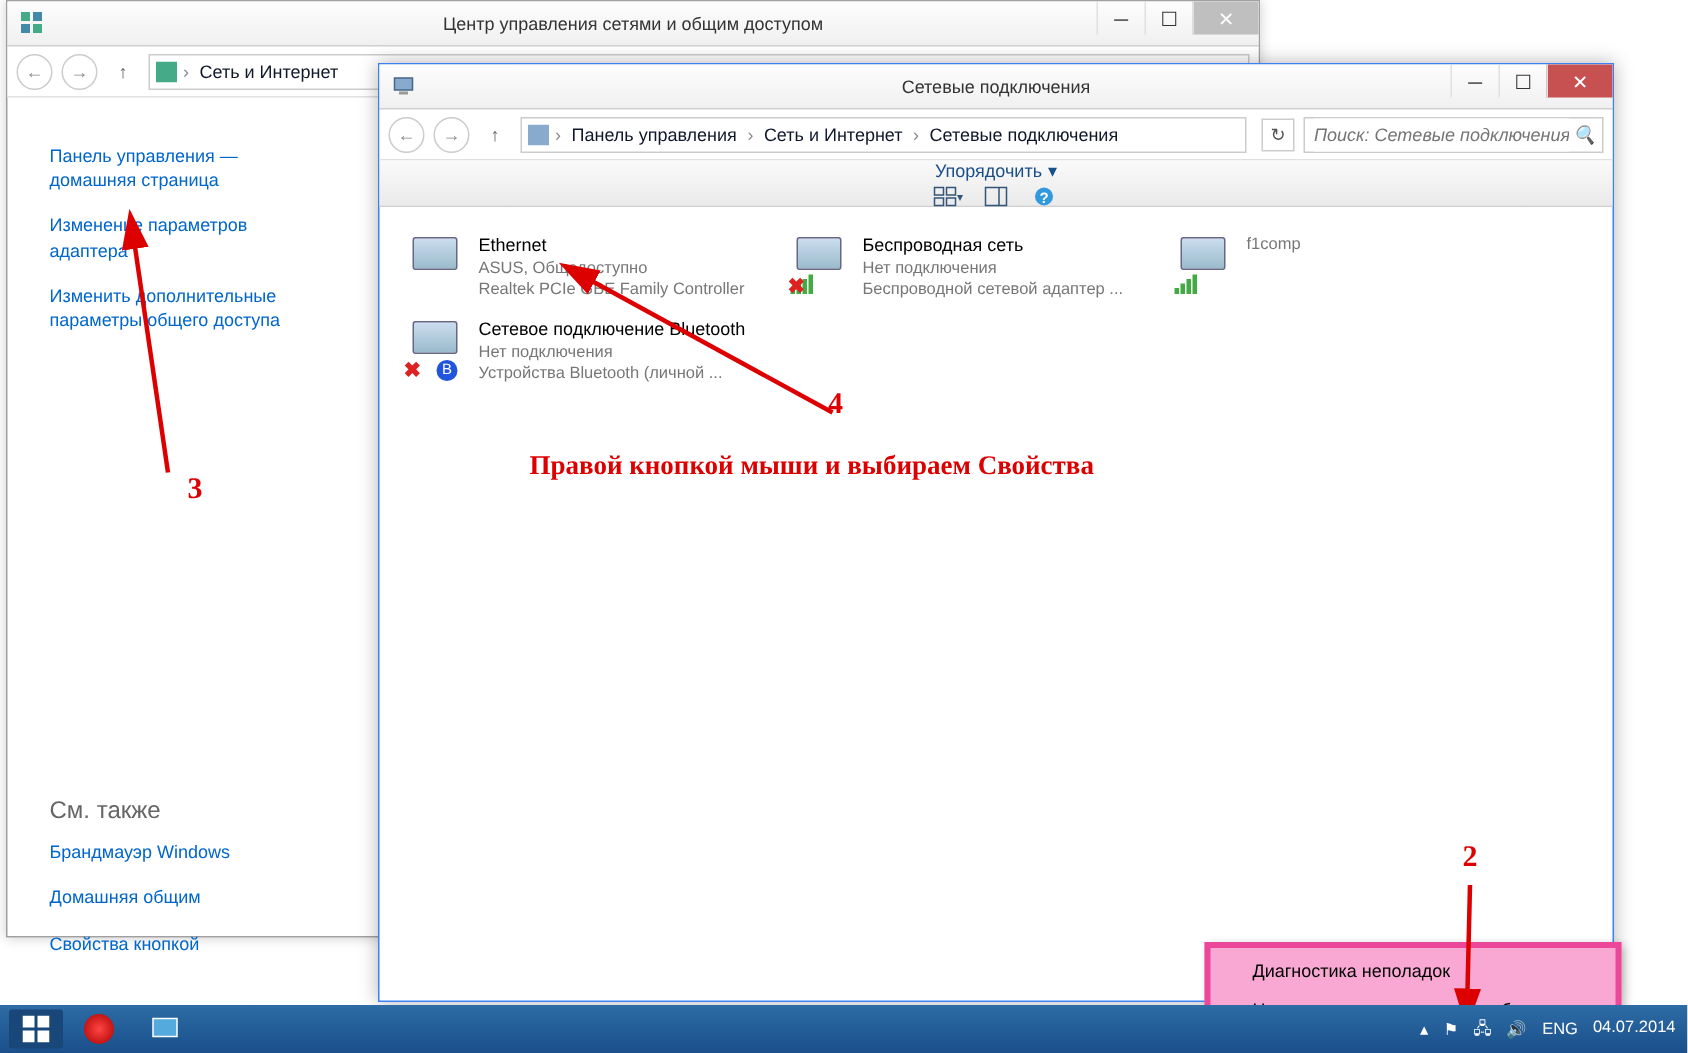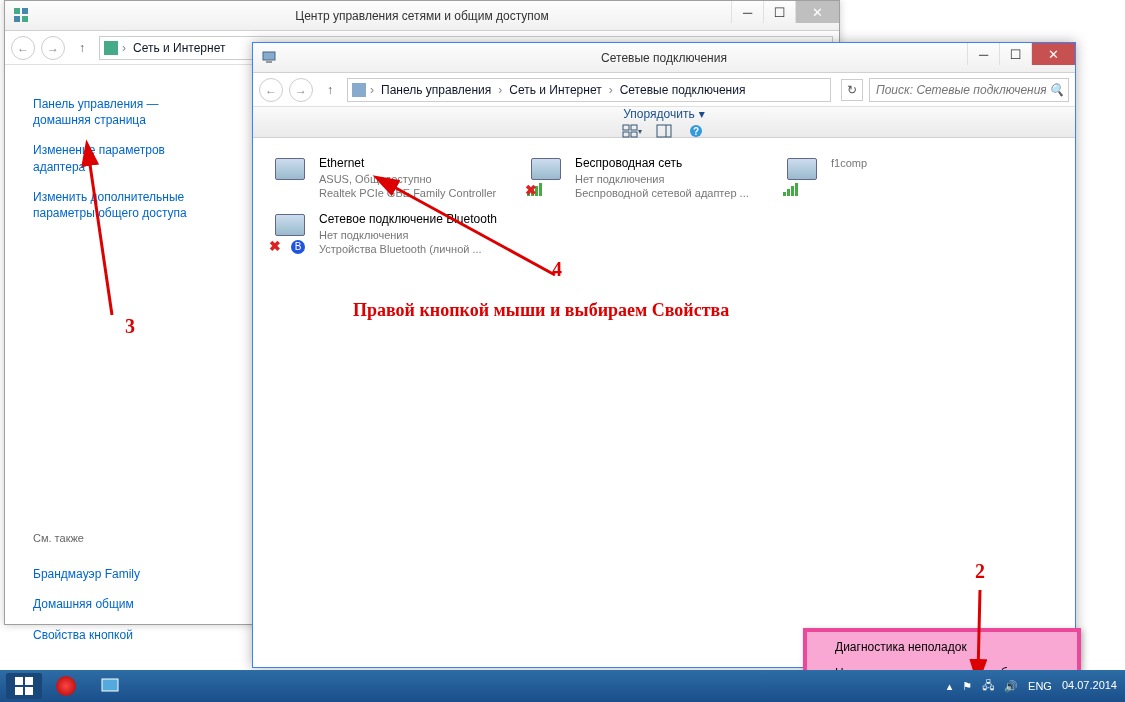--- a/index.html
+++ b/index.html
@@ -22,21 +22,21 @@
 .breadcrumb .sep { color: #888; margin: 0 2px; }
 .bc-part { cursor: pointer; color: #0f172a; padding: 0 3px; }
 .refresh { width: 22px; height: 22px; border: 1px solid #ccc; display: flex; align-items: center; justify-content: center; margin-left: 4px; cursor: pointer; color: #555; }
 .searchbox { width: 200px; height: 24px; border: 1px solid #ccc; padding: 0 22px 0 6px; font-size: 12px; color: #888; font-style: italic; position: relative; }
 .searchbox input { border: none; width: 100%; height: 100%; outline: none; font-style: italic; color: #701a75; font-size: 12px; }
 .search-icon { position: absolute; right: 4px; top: 4px; color: #888; }
 
 .sidebar1 { position: absolute; left: 12px; top: 65px; width: 210px; height: 555px; padding: 30px 16px; }
 .sidebar-link { color: #0066cc; font-size: 12px; margin-bottom: 14px; line-height: 1.35; cursor: pointer; }
 .sidebar-sep { height: 1px; margin: 300px 0 10px 0; }
-.sidebar-heading { color: #666; font-size: 11px; margin-bottom: 22px; }
+.sidebar-heading { color: #666; font-size: 16px; margin-bottom: 10px; }
 
 
 .window2 { position: absolute; left: 252px; top: 42px; width: 824px; height: 626px; background: #fff; border: 1px solid #3b82f6; box-shadow: 0 0 12px rgba(0,0,0,0.3); }
 .toolbar2 { height: 31px; background: linear-gradient(#fafafa, #eaeaea); border-bottom: 1px solid #d0d0d0; display: flex; align-items: center; padding: 0 10px; justify-content: space-between; flex-direction: column; }
 .org-btn { color: #1a4f8a; font-size: 12px; cursor: pointer; display: flex; align-items: center; gap: 4px; }
 .tool-right { display: flex; gap: 10px; align-items: center; }
 .tool-icon { width: 22px; height: 20px; border: 1px solid transparent; display: flex; align-items: center; justify-content: center; cursor: pointer; color: #555; }
 
 .conns { position: absolute; left: 0; top: 97px; right: 0; bottom: 22px; padding: 14px; display: flex; flex-wrap: wrap; gap: 8px 20px; align-content: flex-start; }
 .conn { width: 236px; display: flex; gap: 8px; cursor: pointer; padding: 2px; }
@@ -106,21 +106,21 @@
       <span class="sep">›</span>
       <span class="bc-part">Сеть и Интернет</span>
     </div>
   </div>
   <div class="sidebar1">
     <div class="sidebar-link">Панель управления — домашняя страница</div>
     <div class="sidebar-link">Изменение параметров адаптера</div>
     <div class="sidebar-link">Изменить дополнительные параметры общего доступа</div>
     <div class="sidebar-sep"></div>
     <div class="sidebar-heading">См. также</div>
-    <div class="sidebar-link">Брандмауэр Family</div>
+    <div class="sidebar-link">Брандмауэр Windows</div>
     <div class="sidebar-link">Домашняя общим</div>
     <div class="sidebar-link">Свойства кнопкой</div>
   </div>
 </div>
 
 <div class="window2">
   <div class="titlebar">
     <span class="tb-icon">
       <svg viewBox="0 0 16 16">
           <rect x="2" y="3" width="12" height="8" fill="#8ac" stroke="#468"></rect>

